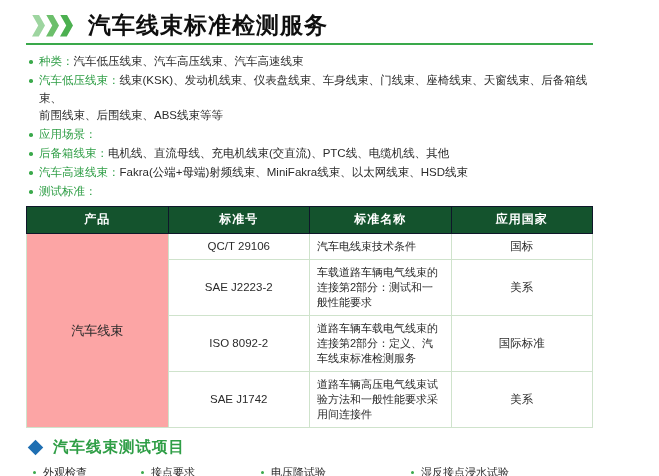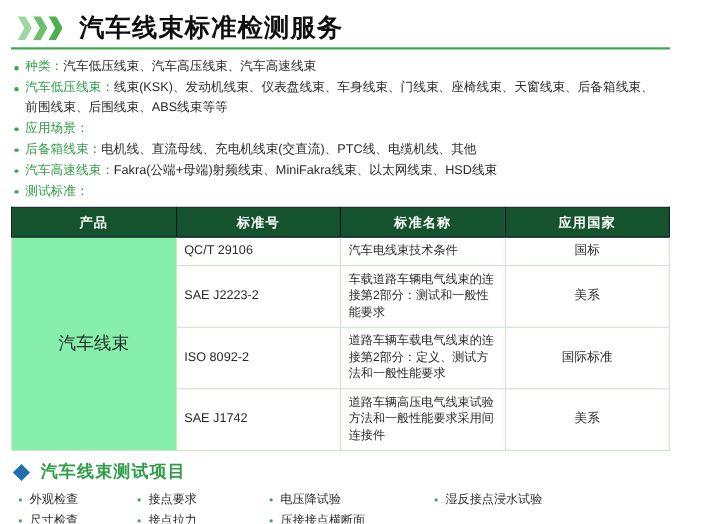--- a/index.html
+++ b/index.html
@@ -12,21 +12,21 @@
     background: #ffffff;
     font-family: "Liberation Sans", "DejaVu Sans", sans-serif;
     color: #231f20;
     overflow: hidden;
   }
   .page {
     position: relative;
     width: 619px;
     height: 476px;
     box-sizing: border-box;
-    padding: 0 10px;
+    padding: 0 26px;
   }
   
   .title-row {
     display: flex;
     align-items: center;
     padding-top: 14px;
     padding-bottom: 6px;
     border-bottom: 2px solid #3aa94b;
     margin-bottom: 8px;
   }
@@ -104,27 +104,27 @@
   }
   table.spec td {
     border: 1px solid #cfe3cc;
     font-size: 11px;
     color: #2b2b2b;
     padding: 5px 7px;
     vertical-align: middle;
     line-height: 15px;
   }
   table.spec td.prod {
-    background: #86efac;
-    text-align: center;
-    font-size: 16px;
+    background: #fca5a5;
+    text-align: center;
+    font-size: 13px;
     width: 110px;
   }
   table.spec td.code {
-    text-align: left;
+    text-align: center;
     width: 110px;
     font-size: 11.5px;
   }
   table.spec td.country {
     text-align: center;
     width: 100px;
     font-size: 11.5px;
   }
   table.spec td.name {
     text-align: left;
@@ -231,21 +231,21 @@
           <td class="name">汽车电线束技术条件</td>
           <td class="country">国标</td>
         </tr>
         <tr>
           <td class="code">SAE J2223-2</td>
           <td class="name">车载道路车辆电气线束的连接第2部分：测试和一般性能要求</td>
           <td class="country">美系</td>
         </tr>
         <tr>
           <td class="code">ISO 8092-2</td>
-          <td class="name">道路车辆车载电气线束的连接第2部分：定义、测试方法和一般性能要求</td>
+          <td class="name">道路车辆车载电气线束的连接第2部分：定义、汽车线束标准检测服务</td>
           <td class="country">国际标准</td>
         </tr>
         <tr>
           <td class="code">SAE J1742</td>
           <td class="name">道路车辆高压电气线束试验方法和一般性能要求采用间连接件</td>
           <td class="country">美系</td>
         </tr>
       </tbody>
     </table>
   </div>

